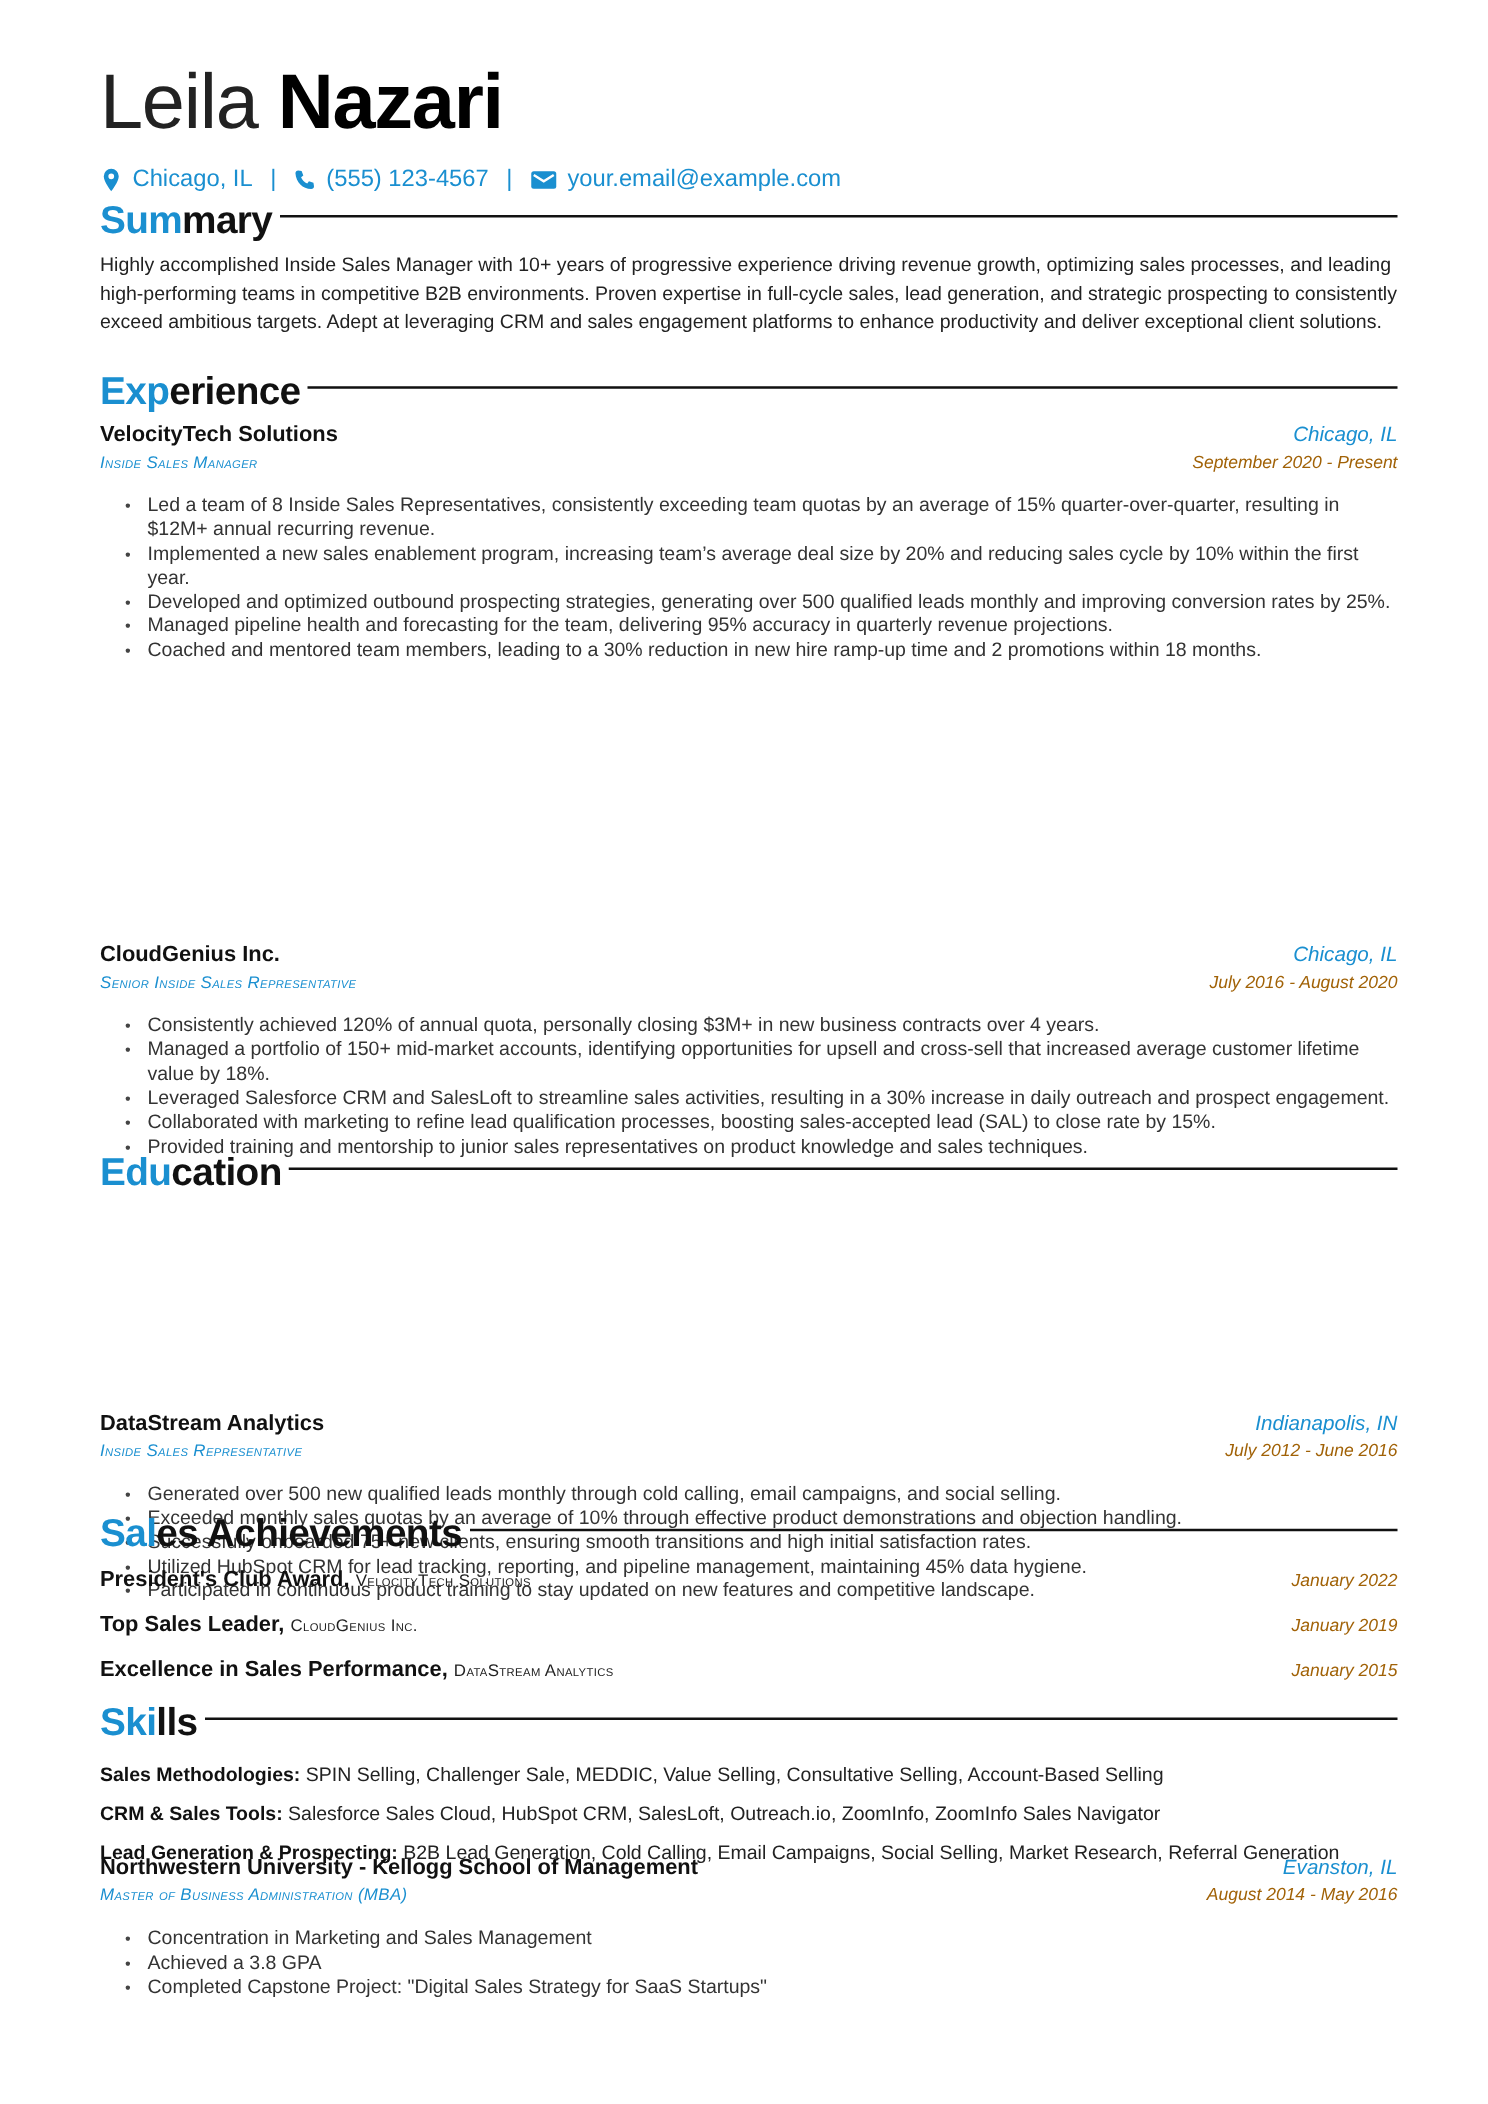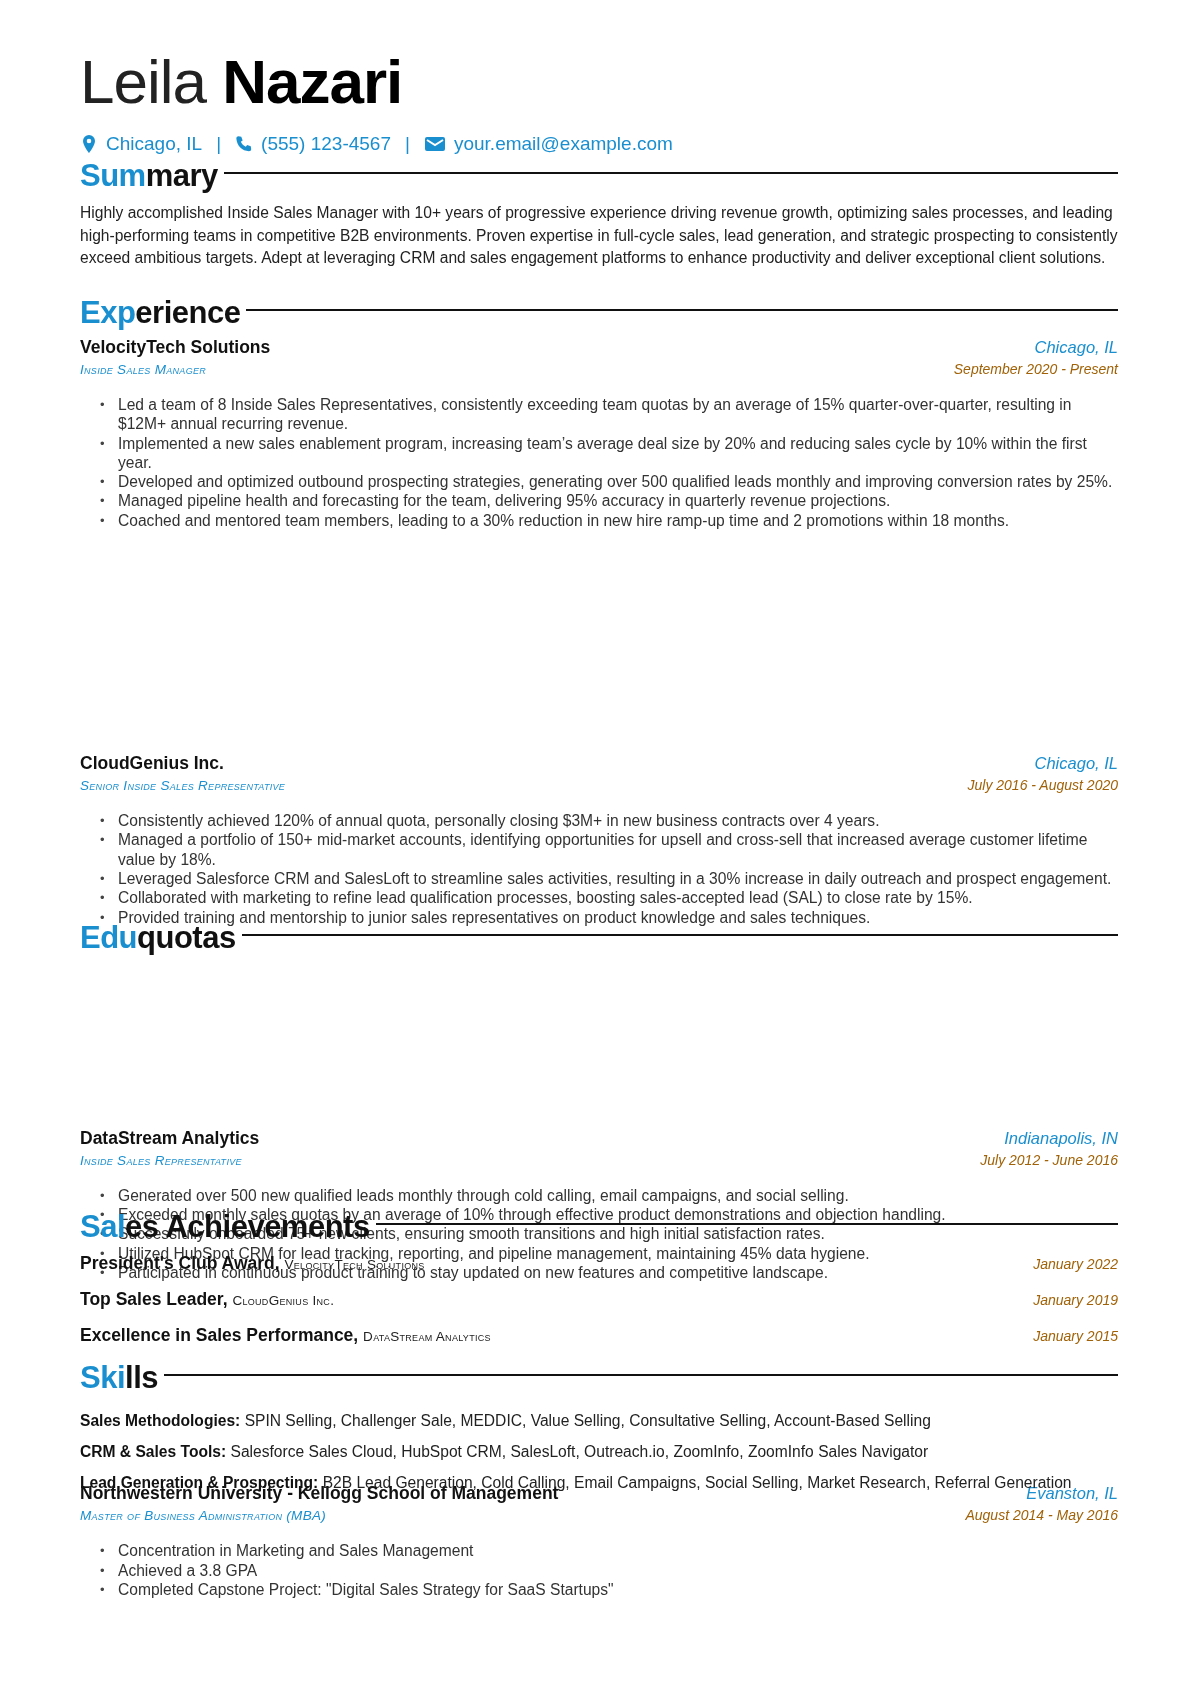--- a/index.html
+++ b/index.html
@@ -126,21 +126,21 @@
       <li>Generated over 500 new qualified leads monthly through cold calling, email campaigns, and social selling.</li>
       <li>Exceeded monthly sales quotas by an average of 10% through effective product demonstrations and objection handling.</li>
       <li>Successfully onboarded 75+ new clients, ensuring smooth transitions and high initial satisfaction rates.</li>
       <li>Utilized HubSpot CRM for lead tracking, reporting, and pipeline management, maintaining 45% data hygiene.</li>
       <li>Participated in continuous product training to stay updated on new features and competitive landscape.</li>
     </ul>
   </div>
 
   <div class="section" style="top:918px">
     <div class="sec-head">
-      <span class="sec-title"><span class="acc">Edu</span><span>quotas</span></span>
+      <span class="sec-title"><span class="acc">Edu</span><span>cation</span></span>
       <span class="sec-rule"></span>
     </div>
   </div>
 
   <div class="section entry" style="top:962px">
     <div class="entry-top">
       <span class="org">Northwestern University - Kellogg School of Management</span>
       <span class="loc">Evanston, IL</span>
     </div>
     <div class="entry-sub">

